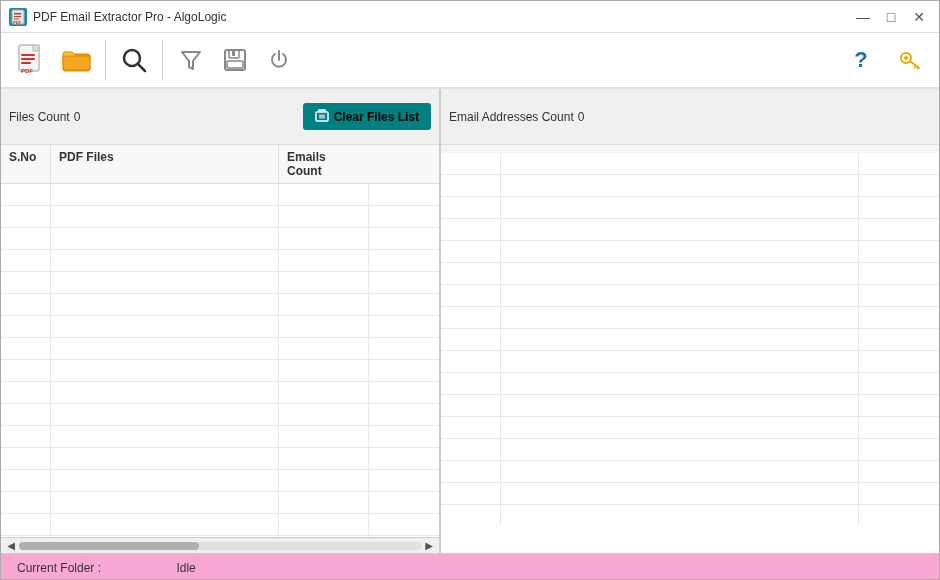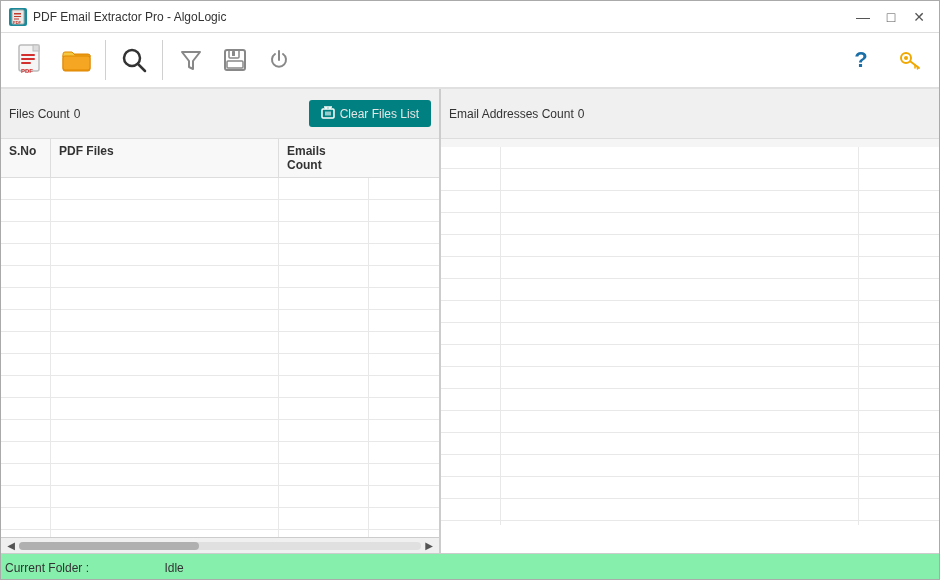--- a/index.html
+++ b/index.html
@@ -100,46 +100,46 @@
       flex-direction: column;
       border-right: 2px solid #ccc;
     }
 
     .panel-header {
       display: flex;
       align-items: center;
       padding: 6px 8px;
       background: #f0f0f0;
       border-bottom: 1px solid #ddd;
-      height: 50px;
+      height: 56px;
     }
 
     .count-label {
       font-size: 12px;
       color: #333;
       margin-right: 4px;
     }
     .count-value {
       font-size: 12px;
       color: #333;
       margin-right: auto;
     }
 
     .clear-btn {
       display: flex;
       align-items: center;
       gap: 5px;
       background: #008080;
-      color: #e5e5e5;
+      color: #000000;
       border: none;
       border-radius: 3px;
       padding: 5px 12px;
       cursor: pointer;
       font-size: 12px;
-      font-weight: 400;
+      font-weight: 700;
     }
 
     .clear-btn-icon {
       font-size: 14px;
     }
 
     
     .data-table {
       flex: 1;
       overflow: hidden;
@@ -225,25 +225,25 @@
     .right-panel {
       flex: 1;
       display: flex;
       flex-direction: column;
       gap: 8px;
     }
 
     
     .status-bar {
       height: 28px;
-      background: #86efac;
+      background: #f9a8d4;
       border-top: 1px solid #ccc;
       display: flex;
       align-items: center;
-      padding: 0 4px;
+      padding: 0 16px;
       font-size: 12px;
       color: #333;
       gap: 36px;
     }
   </style>
 </head>
 <body>
 
 <div class="title-bar">
   <div class="title-bar-icon">

